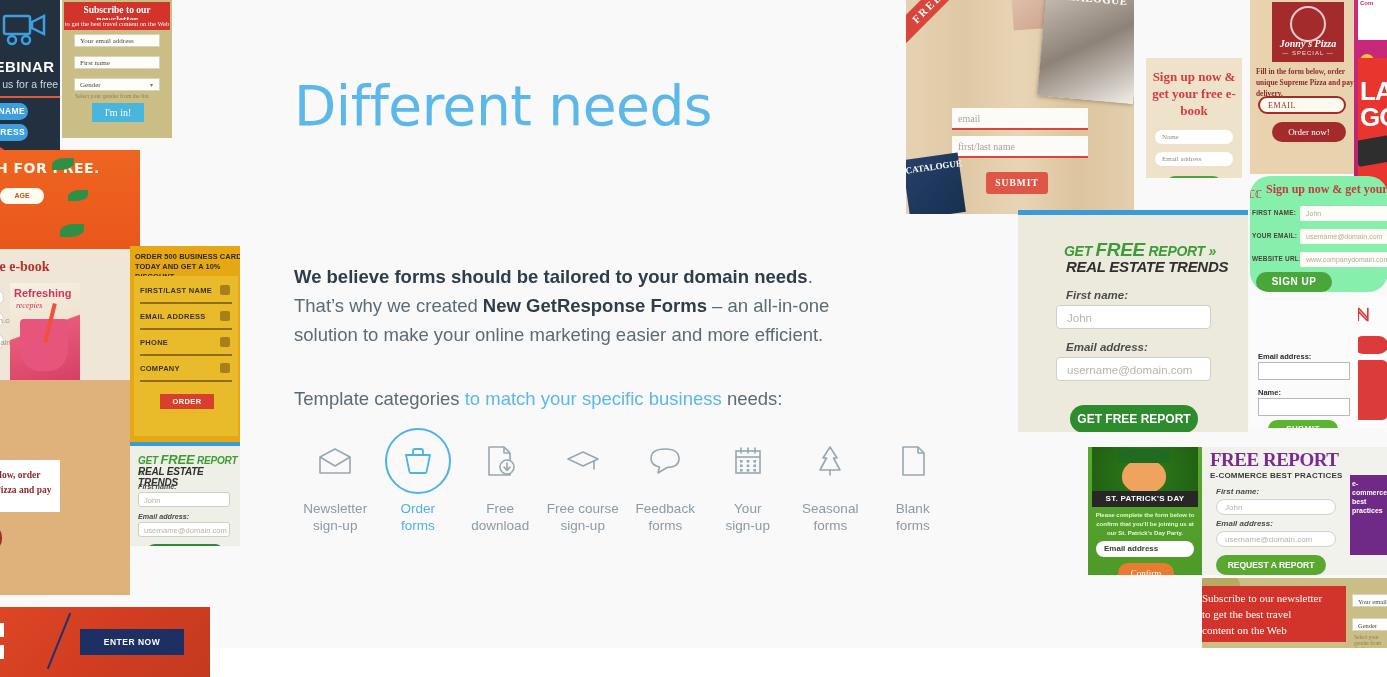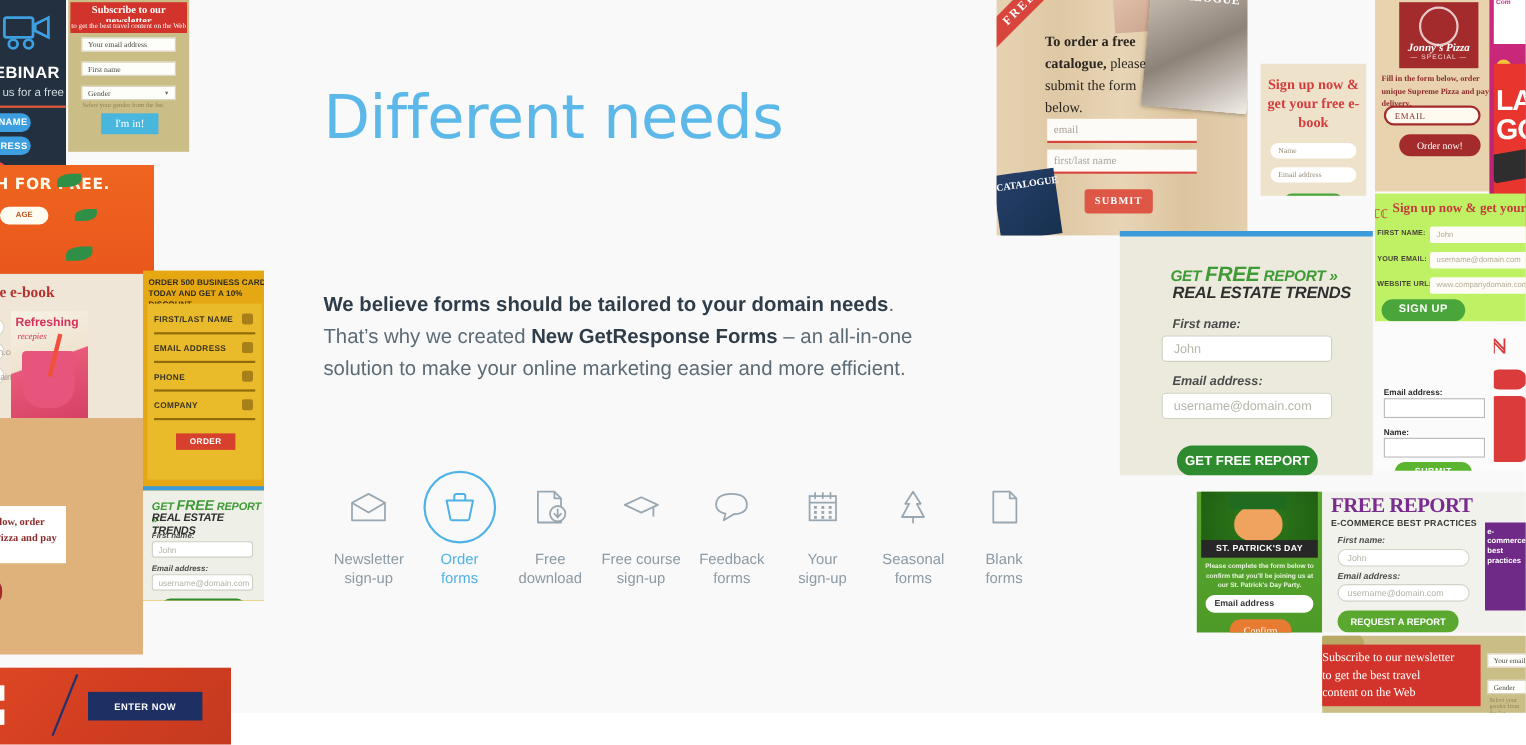--- a/index.html
+++ b/index.html
@@ -174,21 +174,21 @@
   .c-realestate .re-h1 .big{font-size:19px;}
   .c-realestate .re-h2{position:absolute;left:48px;top:43px;font-size:15px;font-style:italic;font-weight:bold;color:#2f2f2f;letter-spacing:-.3px;}
   .c-realestate .re-l{position:absolute;left:48px;font-size:11.5px;font-style:italic;font-weight:bold;color:#4b4b4b;}
   .c-realestate .rl1{top:74px;}
   .c-realestate .rl2{top:126px;}
   .c-realestate .re-f{position:absolute;left:38px;width:155px;height:24px;background:#fff;border:1px solid #cfcfc4;border-radius:4px;font-size:11.5px;color:#b6b6aa;line-height:24px;padding-left:10px;box-sizing:border-box;}
   .c-realestate .rf1{top:90px;}
   .c-realestate .rf2{top:142px;}
   .c-realestate .re-b{position:absolute;left:52px;top:190px;width:128px;height:28px;background:#2e8b2e;border-radius:14px;color:#fff;font-size:12px;font-weight:bold;text-align:center;line-height:28px;}
 
-  .c-signup{left:1250px;top:176px;width:138px;height:116px;background:#bef264;}
+  .c-signup{left:1250px;top:176px;width:138px;height:116px;background:#86efac;border-radius:20px;}
   .c-signup .su-t{position:absolute;left:16px;top:6px;font-family:"Liberation Serif",serif;font-weight:bold;font-size:12px;color:#c53a3a;white-space:nowrap;}
   .c-signup .su-swirl{position:absolute;left:-2px;top:10px;font-size:11px;color:#c53a3a;}
   .c-signup .su-l{position:absolute;left:2px;font-size:6.5px;font-weight:bold;color:#4a4339;letter-spacing:.2px;}
   .c-signup .su-f{position:absolute;left:50px;width:110px;height:15px;background:#fdfcf6;border-radius:2px;font-size:7px;color:#b5ac97;line-height:15px;padding-left:6px;box-sizing:border-box;}
   .c-signup .s1{top:30px;}
   .c-signup .s2{top:53px;}
   .c-signup .s3{top:76px;}
   .c-signup .su-b{position:absolute;left:6px;top:96px;width:76px;height:20px;background:#4aa63a;border-radius:10px;color:#fff;font-size:10px;font-weight:bold;text-align:center;line-height:20px;letter-spacing:.5px;}
 
   .c-holiday{left:1250px;top:296px;width:110px;height:132px;background:#fbfbfb;}
@@ -332,20 +332,23 @@
     <div class="headline">
       <span>Different needs</span>
     </div>
 
     <div class="body-copy">
       <span class="strong-dark">We believe forms should be tailored to your domain needs</span><span>.</span><br>
       <span>That’s why we created </span><span class="strong-dark">New GetResponse Forms</span><span> – an all-in-one</span><br>
       <span>solution to make your online marketing easier and more efficient.</span>
     </div>
 
+    <div class="cat-line">
+      <span>Template categories </span><a href="#">to match your specific business</a><span> needs:</span>
+    </div>
 
     <div class="cats">
 
       <div class="cat">
         <div class="ring">
           <span>
             <svg width="34" height="28" viewBox="0 0 34 28">
                 <path d="M2 10 L17 2 L32 10 L32 26 L2 26 Z" fill="none" stroke="#98a7b1" stroke-width="1.6" stroke-linejoin="round"></path>
                 <path d="M2 10 L17 19 L32 10" fill="none" stroke="#98a7b1" stroke-width="1.6" stroke-linejoin="round"></path>
               </svg>
@@ -453,21 +456,20 @@
 
     </div>
   </div>
 
   <div class="card c-catalogue">
     <div class="mag2"></div>
     <div class="mag">
         <div class="mt">CATALOGUE</div>
       </div>
     <div class="free-rib">FREE</div>
-    <div class="ct-t"><b>To order a free catalogue,</b> <span>please submit the form below.</span></div>
     <div class="ct-f cf1">email</div>
     <div class="ct-f cf2">first/last name</div>
     <div class="ct-b">SUBMIT</div>
     <div class="mag3">
         <div class="mt3">CATALOGUE</div>
       </div>
   </div>
 
   <div class="card c-ebookR">
     <div class="rb-t">Sign up now &amp; get your free e-book</div>

